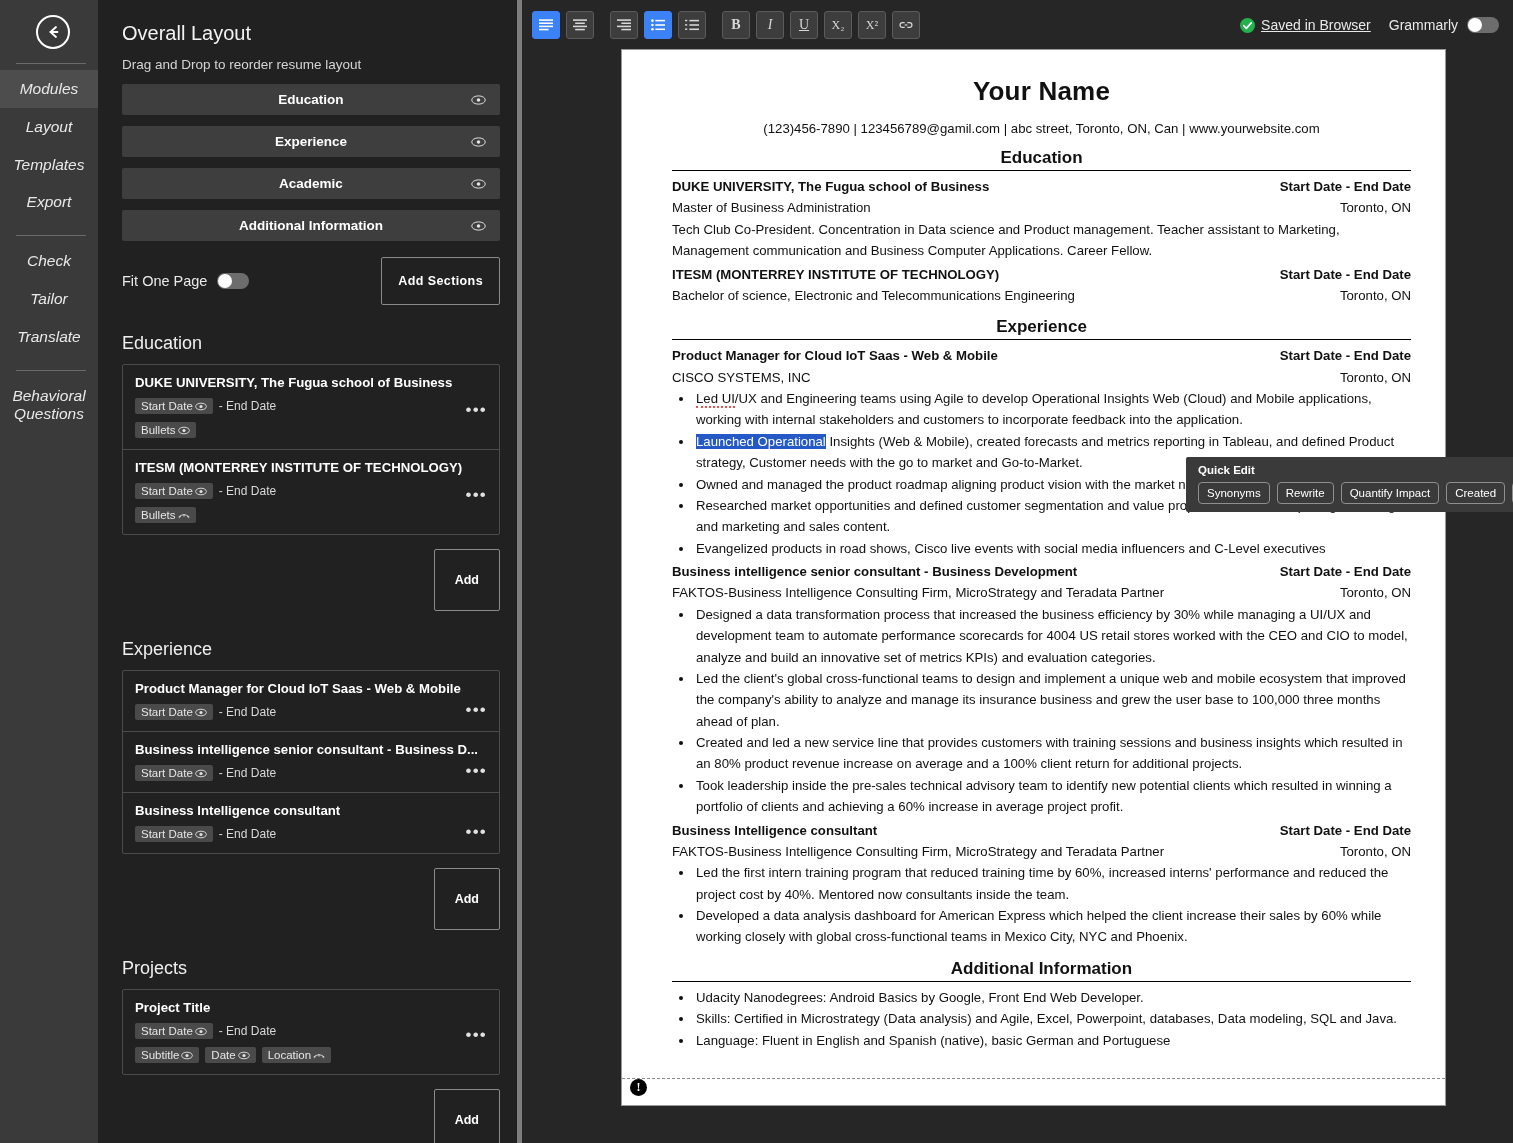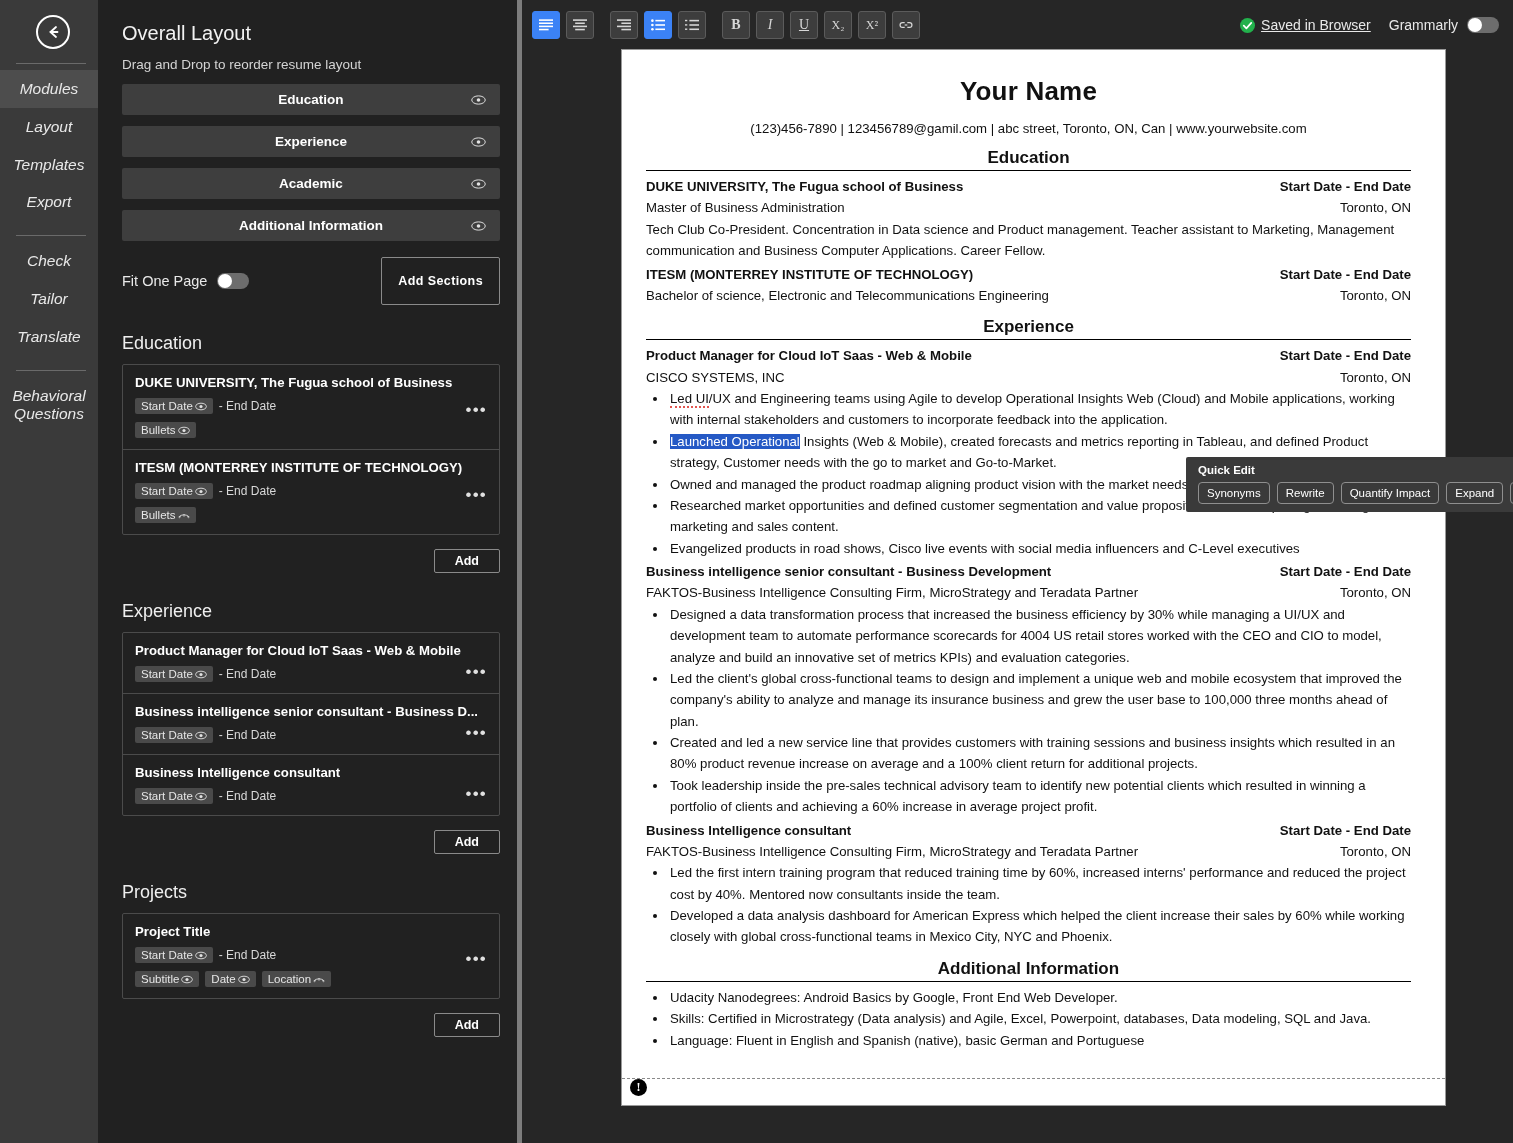--- a/index.html
+++ b/index.html
@@ -124,21 +124,21 @@
   .dots {
     position: absolute; right: 12px;
     color: #e0e0e0; font-size: 17px; letter-spacing: 1.2px;
     cursor: pointer; line-height: 1;
   }
   .chip-row2 { margin-top: 8px; }
   .add-row { display: flex; justify-content: flex-end; margin-top: 14px; }
   .add-btn {
     border: 1px solid #8a8a8a; background: transparent;
     color: #ffffff; font-size: 12.5px; font-weight: bold;
-    padding: 4px 20px; border-radius: 2px; cursor: pointer;
+    padding: 23px 20px; border-radius: 2px; cursor: pointer;
     font-family: "Liberation Sans", sans-serif;
   }
 
   .panel-divider {
     position: absolute; right: 0; top: 0;
     width: 5px; height: 1143px; background: #7d7d7d;
     cursor: col-resize;
   }
 
   
@@ -174,21 +174,21 @@
   .gram-label { color: #e9e9e9; font-size: 14px; }
 
   .page-wrap {
     position: absolute; left: 100px; top: 50px;
     width: 823px; height: 1055px;
     background: #ffffff;
     box-shadow: 0 0 0 1px #9a9a9a;
     overflow: hidden;
   }
   .page {
-    padding: 18px 34px 0 24px;
+    padding: 18px 34px 0 50px;
     font-family: "Liberation Sans", sans-serif;
     color: #111111;
   }
   .res-name {
     text-align: center; font-size: 26px; font-weight: bold;
     letter-spacing: .2px; margin: 8px 0 14px 0;
   }
   .res-contact {
     text-align: center; font-size: 13.2px; margin-bottom: 12px;
   }
@@ -714,19 +714,19 @@
       <div class="pagebreak"></div>
       <div class="pb-badge">!</div>
     </div>
 
     <div class="quick-edit">
       <div class="qe-title">Quick Edit</div>
       <div class="qe-btns">
         <button class="qe-btn">Synonyms</button>
         <button class="qe-btn">Rewrite</button>
         <button class="qe-btn">Quantify Impact</button>
-        <button class="qe-btn">Expand</button>
+        <button class="qe-btn">Created</button>
         <button class="qe-btn">Concise</button>
       </div>
     </div>
 
   </div>
 </div>
 
 </body></html>

